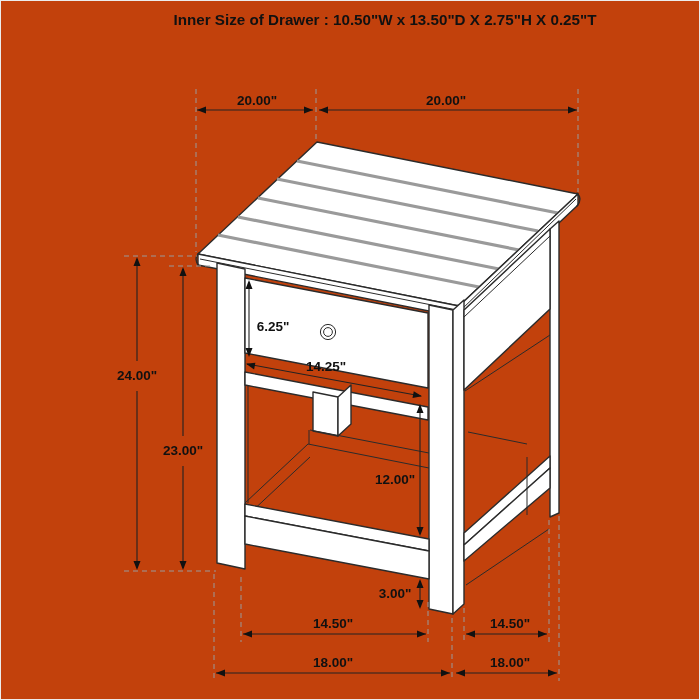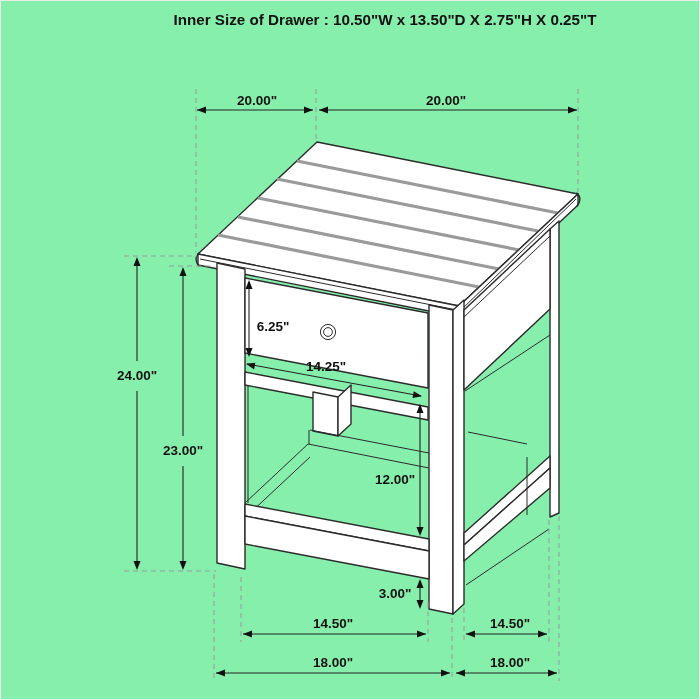--- a/index.html
+++ b/index.html
@@ -1,17 +1,17 @@
 <!DOCTYPE html>
 <html><head>
 <meta charset="utf-8">
 <style>
   html,body{margin:0;padding:0;background:#fff;}
   .stage{
-    position:relative;width:700px;height:700px;background:#86efac;
+    position:relative;width:700px;height:700px;background:#c2410c;
     border:1px solid #ececec;box-sizing:border-box;overflow:hidden;
     font-family:"Liberation Sans",sans-serif;
   }
   svg{display:block;}
   .struct{fill:#ffffff;stroke:#2b2b2b;stroke-width:1.4;stroke-linejoin:round;}
   .sline{fill:none;stroke:#2b2b2b;stroke-width:1.3;stroke-linecap:round;}
   .thin{fill:none;stroke:#2b2b2b;stroke-width:1;}
   .dim{stroke:#222222;stroke-width:1.1;fill:none;}
   .arr{fill:#111111;stroke:none;}
   .ext{stroke:#9a9a9a;stroke-width:1;stroke-dasharray:5 4;fill:none;}

